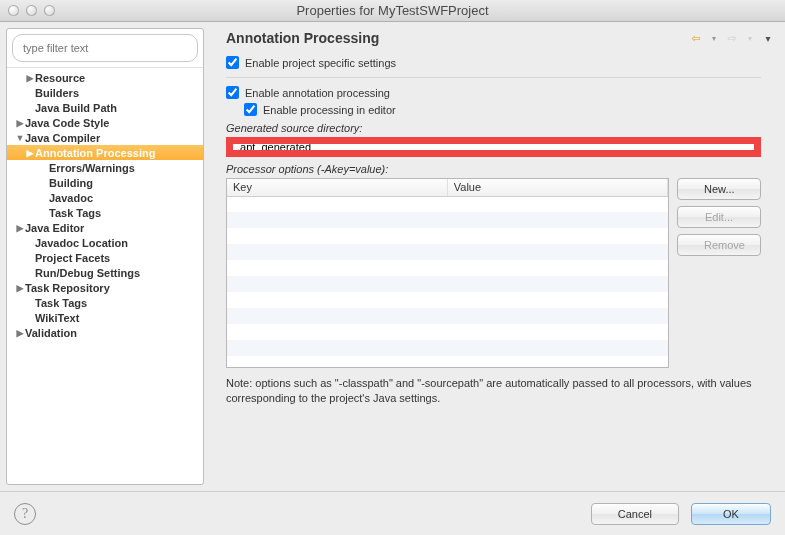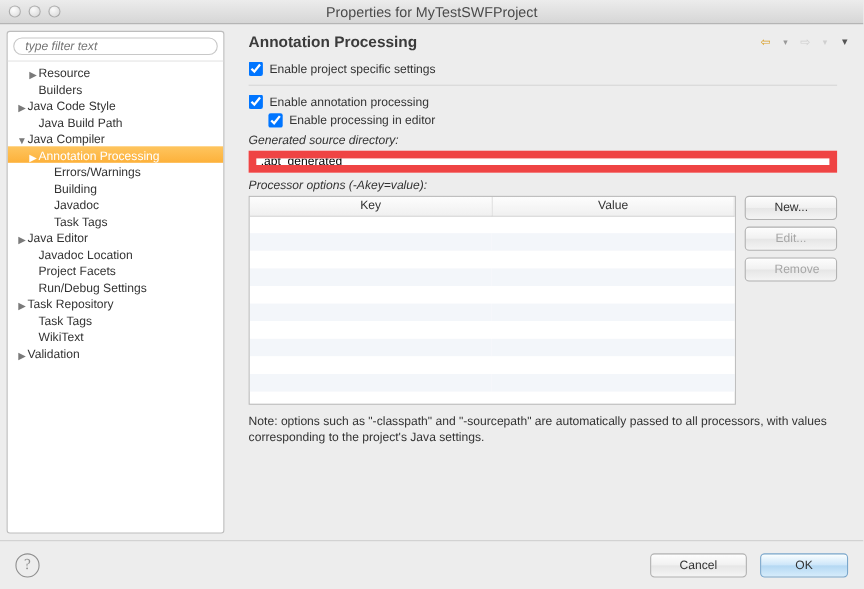--- a/index.html
+++ b/index.html
@@ -37,38 +37,38 @@
   background: #fff;
   border: 1px solid #bdbdbd;
   margin: 6px 4px 6px 6px;
   border-radius: 3px;
   display: flex;
   flex-direction: column;
 }
 .filter-wrap { padding: 5px; border-bottom: 1px solid #e4e4e4; }
 .filter-input {
   width: 100%;
-  height: 16px;
+  height: 28px;
   border-radius: 10px;
   border: 1px solid #c8c8c8;
   padding: 2px 10px;
   font-size: 11px;
   color: #999;
-  font-style: italic;
   outline: none;
 }
 .tree { flex: 1; overflow: auto; padding: 2px 0; }
 .tree-row {
   display: flex;
-  align-items: flex-end;
+  align-items: center;
   height: 15px;
   padding-left: 8px;
   font-size: 11px;
   cursor: default;
   white-space: nowrap;
+  font-weight: bold;
 }
 .tree-row .arrow { width: 10px; display: inline-block; text-align: center; color: #7a7a7a; font-size: 9px; margin-right: 0px;}
 .tree-row .arrow.exp::before { content: "▼"; }
 .tree-row .arrow.col::before { content: "▶"; }
 .tree-row .arrow.none::before { content: " "; }
 .tree-row.lvl0 { padding-left: 8px; }
 .tree-row.lvl1 { padding-left: 18px; }
 .tree-row.lvl2 { padding-left: 32px; }
 .tree-row.sel {
   background: linear-gradient(#fec55f, #fdb13a);
@@ -111,21 +111,21 @@
   height: 20px;
   border: 7px solid #ef4444;
   background: #fff;
   font-size: 11px;
   padding: 0 4px;
   outline: none;
 }
 .table-btn-row { display: flex; gap: 8px; align-items: flex-start;}
 .table-wrap { flex:1; border:1px solid #b8b8b8; background:#fff; height: 190px; overflow:hidden;}
 .tbl { width:100%; border-collapse: collapse; font-size:11px;}
-.tbl th { text-align:center; font-weight:normal; background: linear-gradient(#fdfdfd,#f0f0f0); border-bottom:1px solid #cfcfcf; border-right:1px solid #e0e0e0; padding:2px 6px; height:17px;}
+.tbl th { text-align:left; font-weight:normal; background: linear-gradient(#fdfdfd,#f0f0f0); border-bottom:1px solid #cfcfcf; border-right:1px solid #e0e0e0; padding:2px 6px; height:17px;}
 .tbl td { height:16px; padding:0 6px; border-right:1px solid transparent;}
 .tbl tr:nth-child(even) td { background:#f3f6fa; }
 .tbl tr:nth-child(odd) td { background:#fff; }
 .btn-col { display:flex; flex-direction:column; gap:6px; width:84px;}
 .btn {
   height: 22px;
   border-radius: 4px;
   border: 1px solid #b2b2b2;
   background: linear-gradient(#fdfdfd, #f1f1f1 48%, #e6e6e6 52%, #f4f4f4);
   font-size: 11px;
@@ -179,27 +179,27 @@
     </div>
     <div class="tree" id="tree">
         <div class="tree-row lvl1">
           <span class="arrow col"></span>
           <span>Resource</span>
         </div>
         <div class="tree-row lvl1">
           <span class="arrow none"></span>
           <span>Builders</span>
         </div>
+        <div class="tree-row lvl1">
+          <span class="arrow none"></span>
+          <span>Java Build Path</span>
+        </div>
         <div class="tree-row lvl0">
           <span class="arrow col"></span>
           <span>Java Code Style</span>
-        </div>
-        <div class="tree-row lvl1">
-          <span class="arrow none"></span>
-          <span>Java Build Path</span>
         </div>
         <div class="tree-row lvl0">
           <span class="arrow exp"></span>
           <span>Java Compiler</span>
         </div>
         <div class="tree-row lvl1 sel">
           <span class="arrow col"></span>
           <span>Annotation Processing</span>
         </div>
         <div class="tree-row lvl2">

